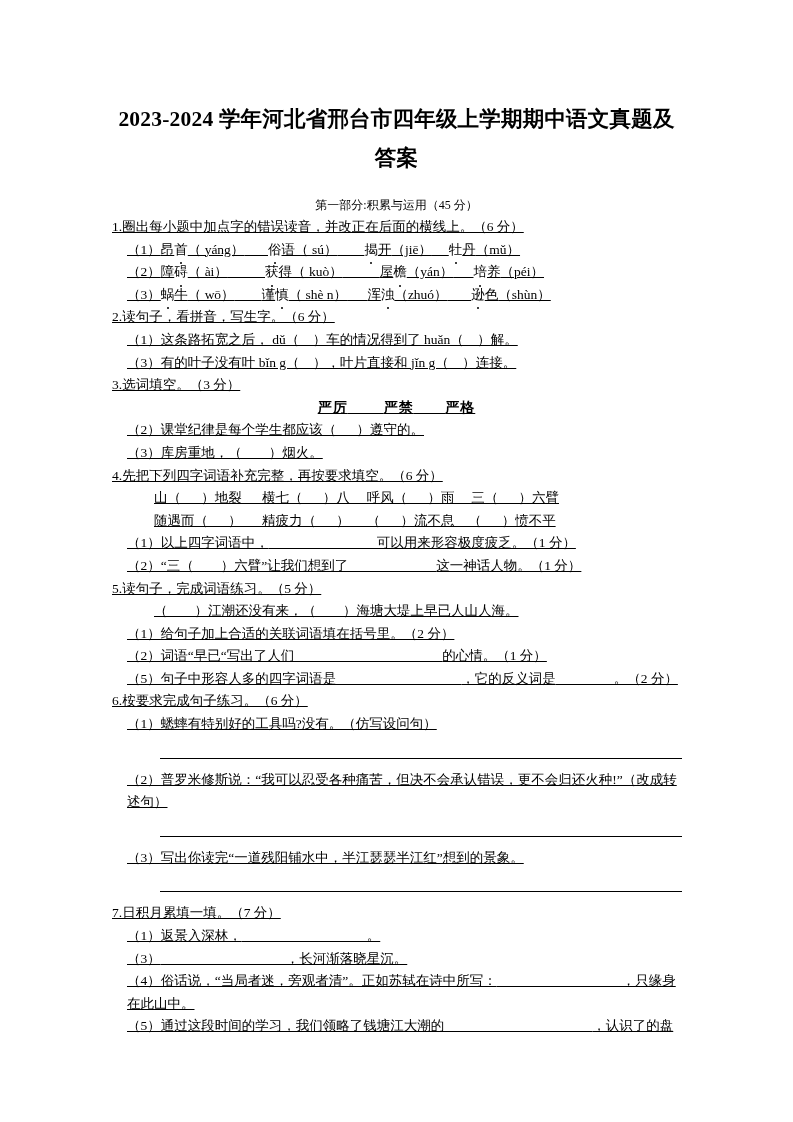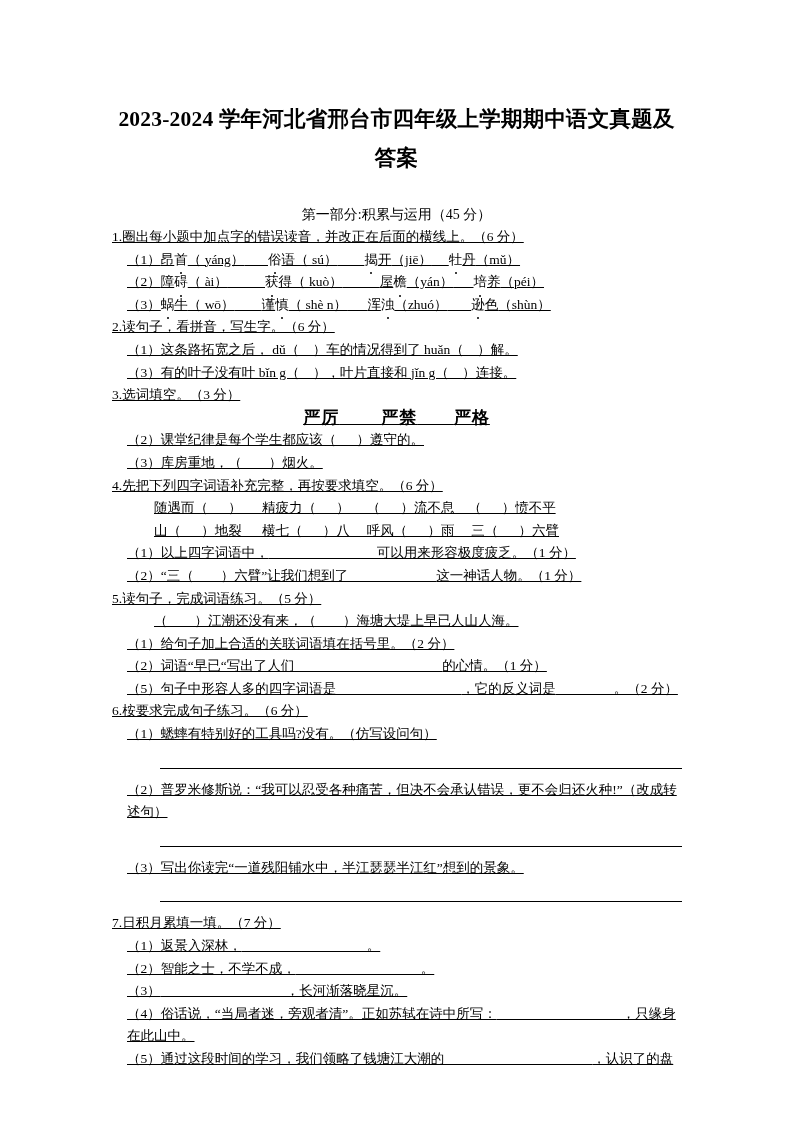--- a/index.html
+++ b/index.html
@@ -26,23 +26,23 @@
     margin: 0;
     padding: 100px 112px 0 112px;
     font-size: 21.5px;
     font-weight: bold;
     text-align: center;
     line-height: 39px;
     letter-spacing: 0.2px;
   }
   .section-header {
     text-align: center;
-    font-size: 14px;
+    font-size: 12px;
     line-height: 22px;
-    margin-top: 26px;
+    margin-top: 16px;
   }
   .body-block {
     padding: 0 112px 0 112px;
     font-size: 13.5px;
     line-height: 22.6px;
     text-decoration: underline;
   }
   .q-line {
     white-space: pre-wrap;
     text-indent: 0;
@@ -53,21 +53,21 @@
   .sub {
     padding-left: 15px;
   }
   .sub-wrap {
     padding-left: 15px;
     text-indent: -0px;
   }
   .choices {
     text-align: center;
     font-weight: bold;
-    font-size: 17px;
+    font-size: 14px;
     line-height: 22.6px;
     letter-spacing: 1px;
   }
   .idioms {
     padding-left: 42px;
     font-size: 13.5px;
     line-height: 22.6px;
     white-space: pre;
   }
   .sent-indent {
@@ -138,22 +138,22 @@
     <div class="q-line q-num">2.读句子，看拼音，写生字。（6 分）</div>
     <div class="q-line sub">（1）这条路拓宽之后， dǔ（    ）车的情况得到了 huǎn（    ）解。</div>
     <div class="q-line sub">（3）有的叶子没有叶 bǐn g（    ），叶片直接和 jǐn g（    ）连接。</div>
 
     <div class="q-line q-num">3.选词填空。（3 分）</div>
     <div class="choices nowrapline"><span>严厉</span>        <span>严禁</span>       <span>严格</span></div>
     <div class="q-line sub">（2）课堂纪律是每个学生都应该（      ）遵守的。</div>
     <div class="q-line sub">（3）库房重地，（        ）烟火。</div>
 
     <div class="q-line q-num">4.先把下列四字词语补充完整，再按要求填空。（6 分）</div>
+    <div class="idioms">山（      ）地裂      横七（      ）八     呼风（      ）雨     三（      ）六臂</div>
     <div class="idioms">随遇而（      ）      精疲力（      ）     （      ）流不息    （      ）愤不平</div>
-    <div class="idioms">山（      ）地裂      横七（      ）八     呼风（      ）雨     三（      ）六臂</div>
     <div class="q-line sub"><span>（1）以上四字词语中，</span><span class="blank b-lg"></span><span>可以用来形容极度疲乏。（1 分）</span></div>
     <div class="q-line sub"><span>（2）“三（        ）六臂”让我们想到了</span><span class="blank b-md"></span><span>这一神话人物。（1 分）</span></div>
 
     <div class="q-line q-num">5.读句子，完成词语练习。（5 分）</div>
     <div class="q-line sent-indent">（        ）江潮还没有来，（        ）海塘大堤上早已人山人海。</div>
     <div class="q-line sub">（1）给句子加上合适的关联词语填在括号里。（2 分）</div>
     <div class="q-line sub"><span>（2）词语“早已“写出了人们</span><span class="blank b-xxl"></span><span>的心情。（1 分）</span></div>
     <div class="q-line sub"><span>（5）句子中形容人多的四字词语是</span><span class="blank b-xl"></span><span>，它的反义词是</span><span class="blank b-sm"></span><span>。（2 分）</span></div>
 
     <div class="q-line q-num">6.桉要求完成句子练习。（6 分）</div>
@@ -165,19 +165,18 @@
     <div class="rule-gap-a"></div>
     <hr class="answer-rule">
     <div class="rule-gap-b"></div>
     <div class="q-line sub">（3）写出你读完“一道残阳铺水中，半江瑟瑟半江红”想到的景象。</div>
     <div class="rule-gap-a"></div>
     <hr class="answer-rule">
     <div class="rule-gap-b"></div>
 
     <div class="q-line q-num">7.日积月累填一填。（7 分）</div>
     <div class="q-line sub"><span>（1）返景入深林，</span><span class="blank b-xl"></span><span>。</span></div>
-    <div class="q-line sub"><span>（2）智能之士，不学不成，</span><span class="blank b-xl"></span><span>。</span></div>
     <div class="q-line sub"><span>（3）</span><span class="blank b-xl"></span><span>，长河渐落晓星沉。</span></div>
     <div class="q-line sub-wrap"><span>（4）俗话说，“当局者迷，旁观者清”。正如苏轼在诗中所写：</span><span class="blank b-xl"></span><span>，只缘身在此山中。</span></div>
     <div class="q-line sub"><span>（5）通过这段时间的学习，我们领略了钱塘江大潮的</span><span class="blank b-xxl"></span><span>，认识了的盘</span></div>
 
   </div>
 </div>
 
 </body></html>

